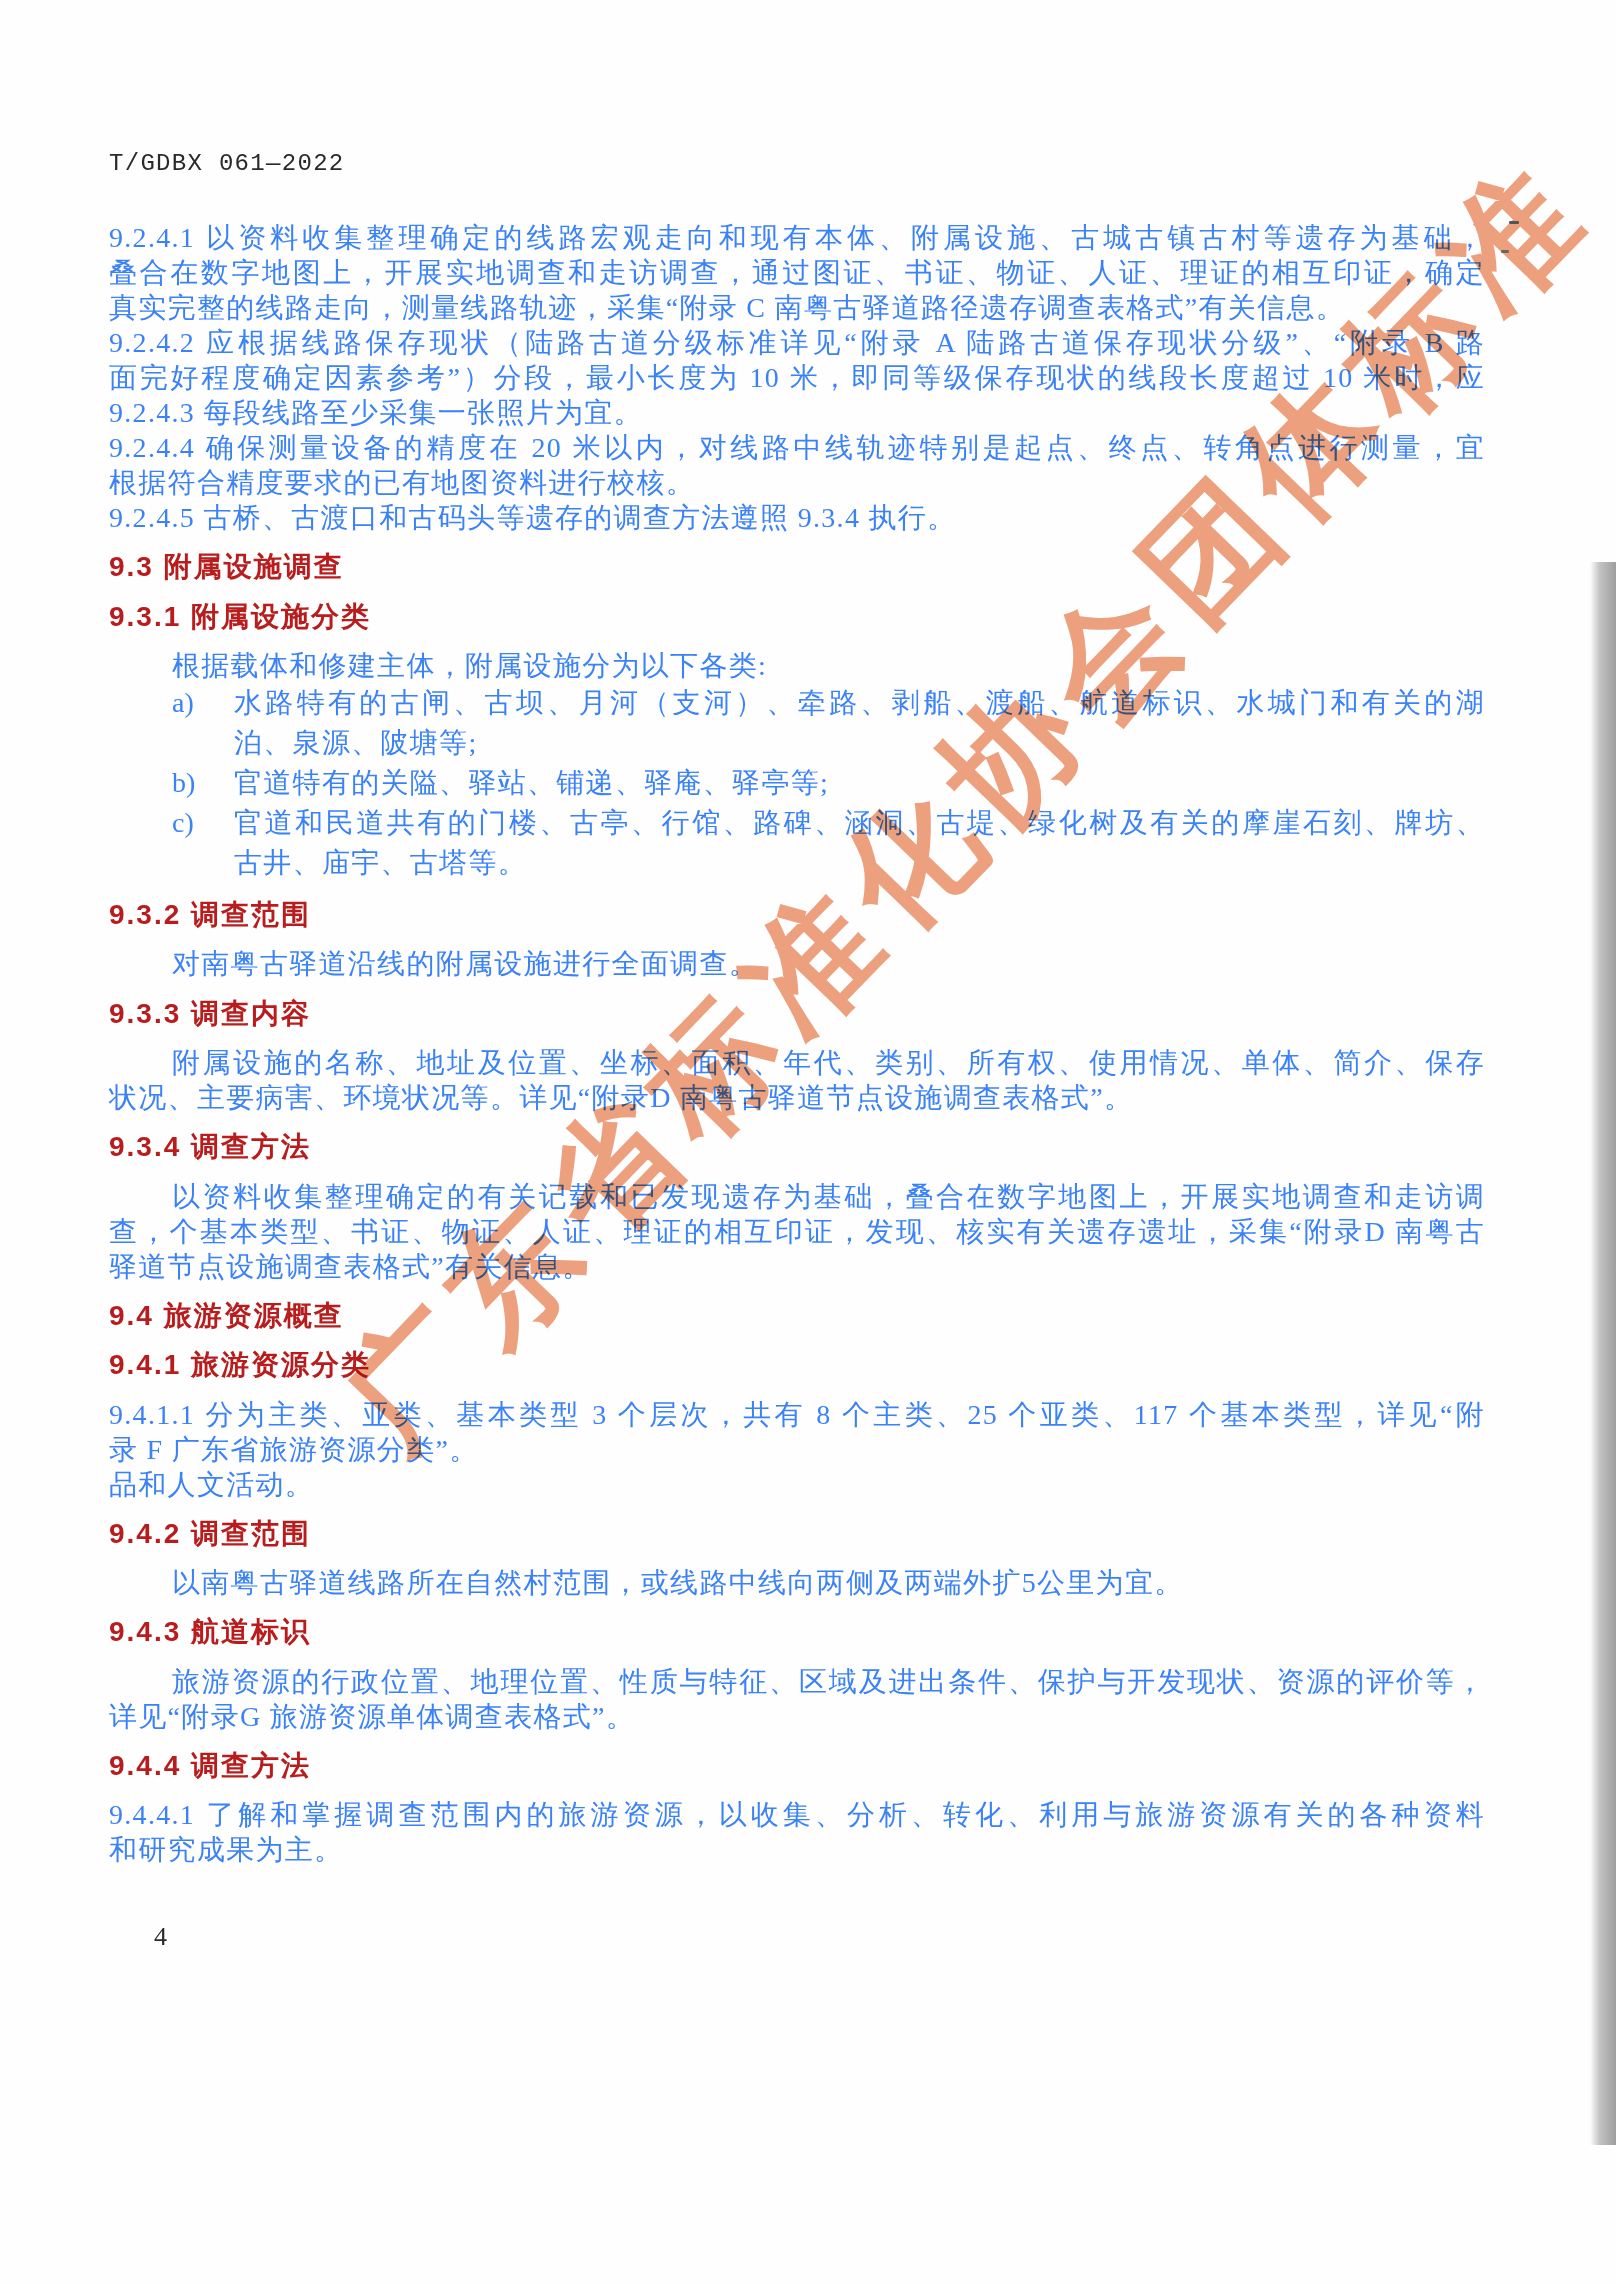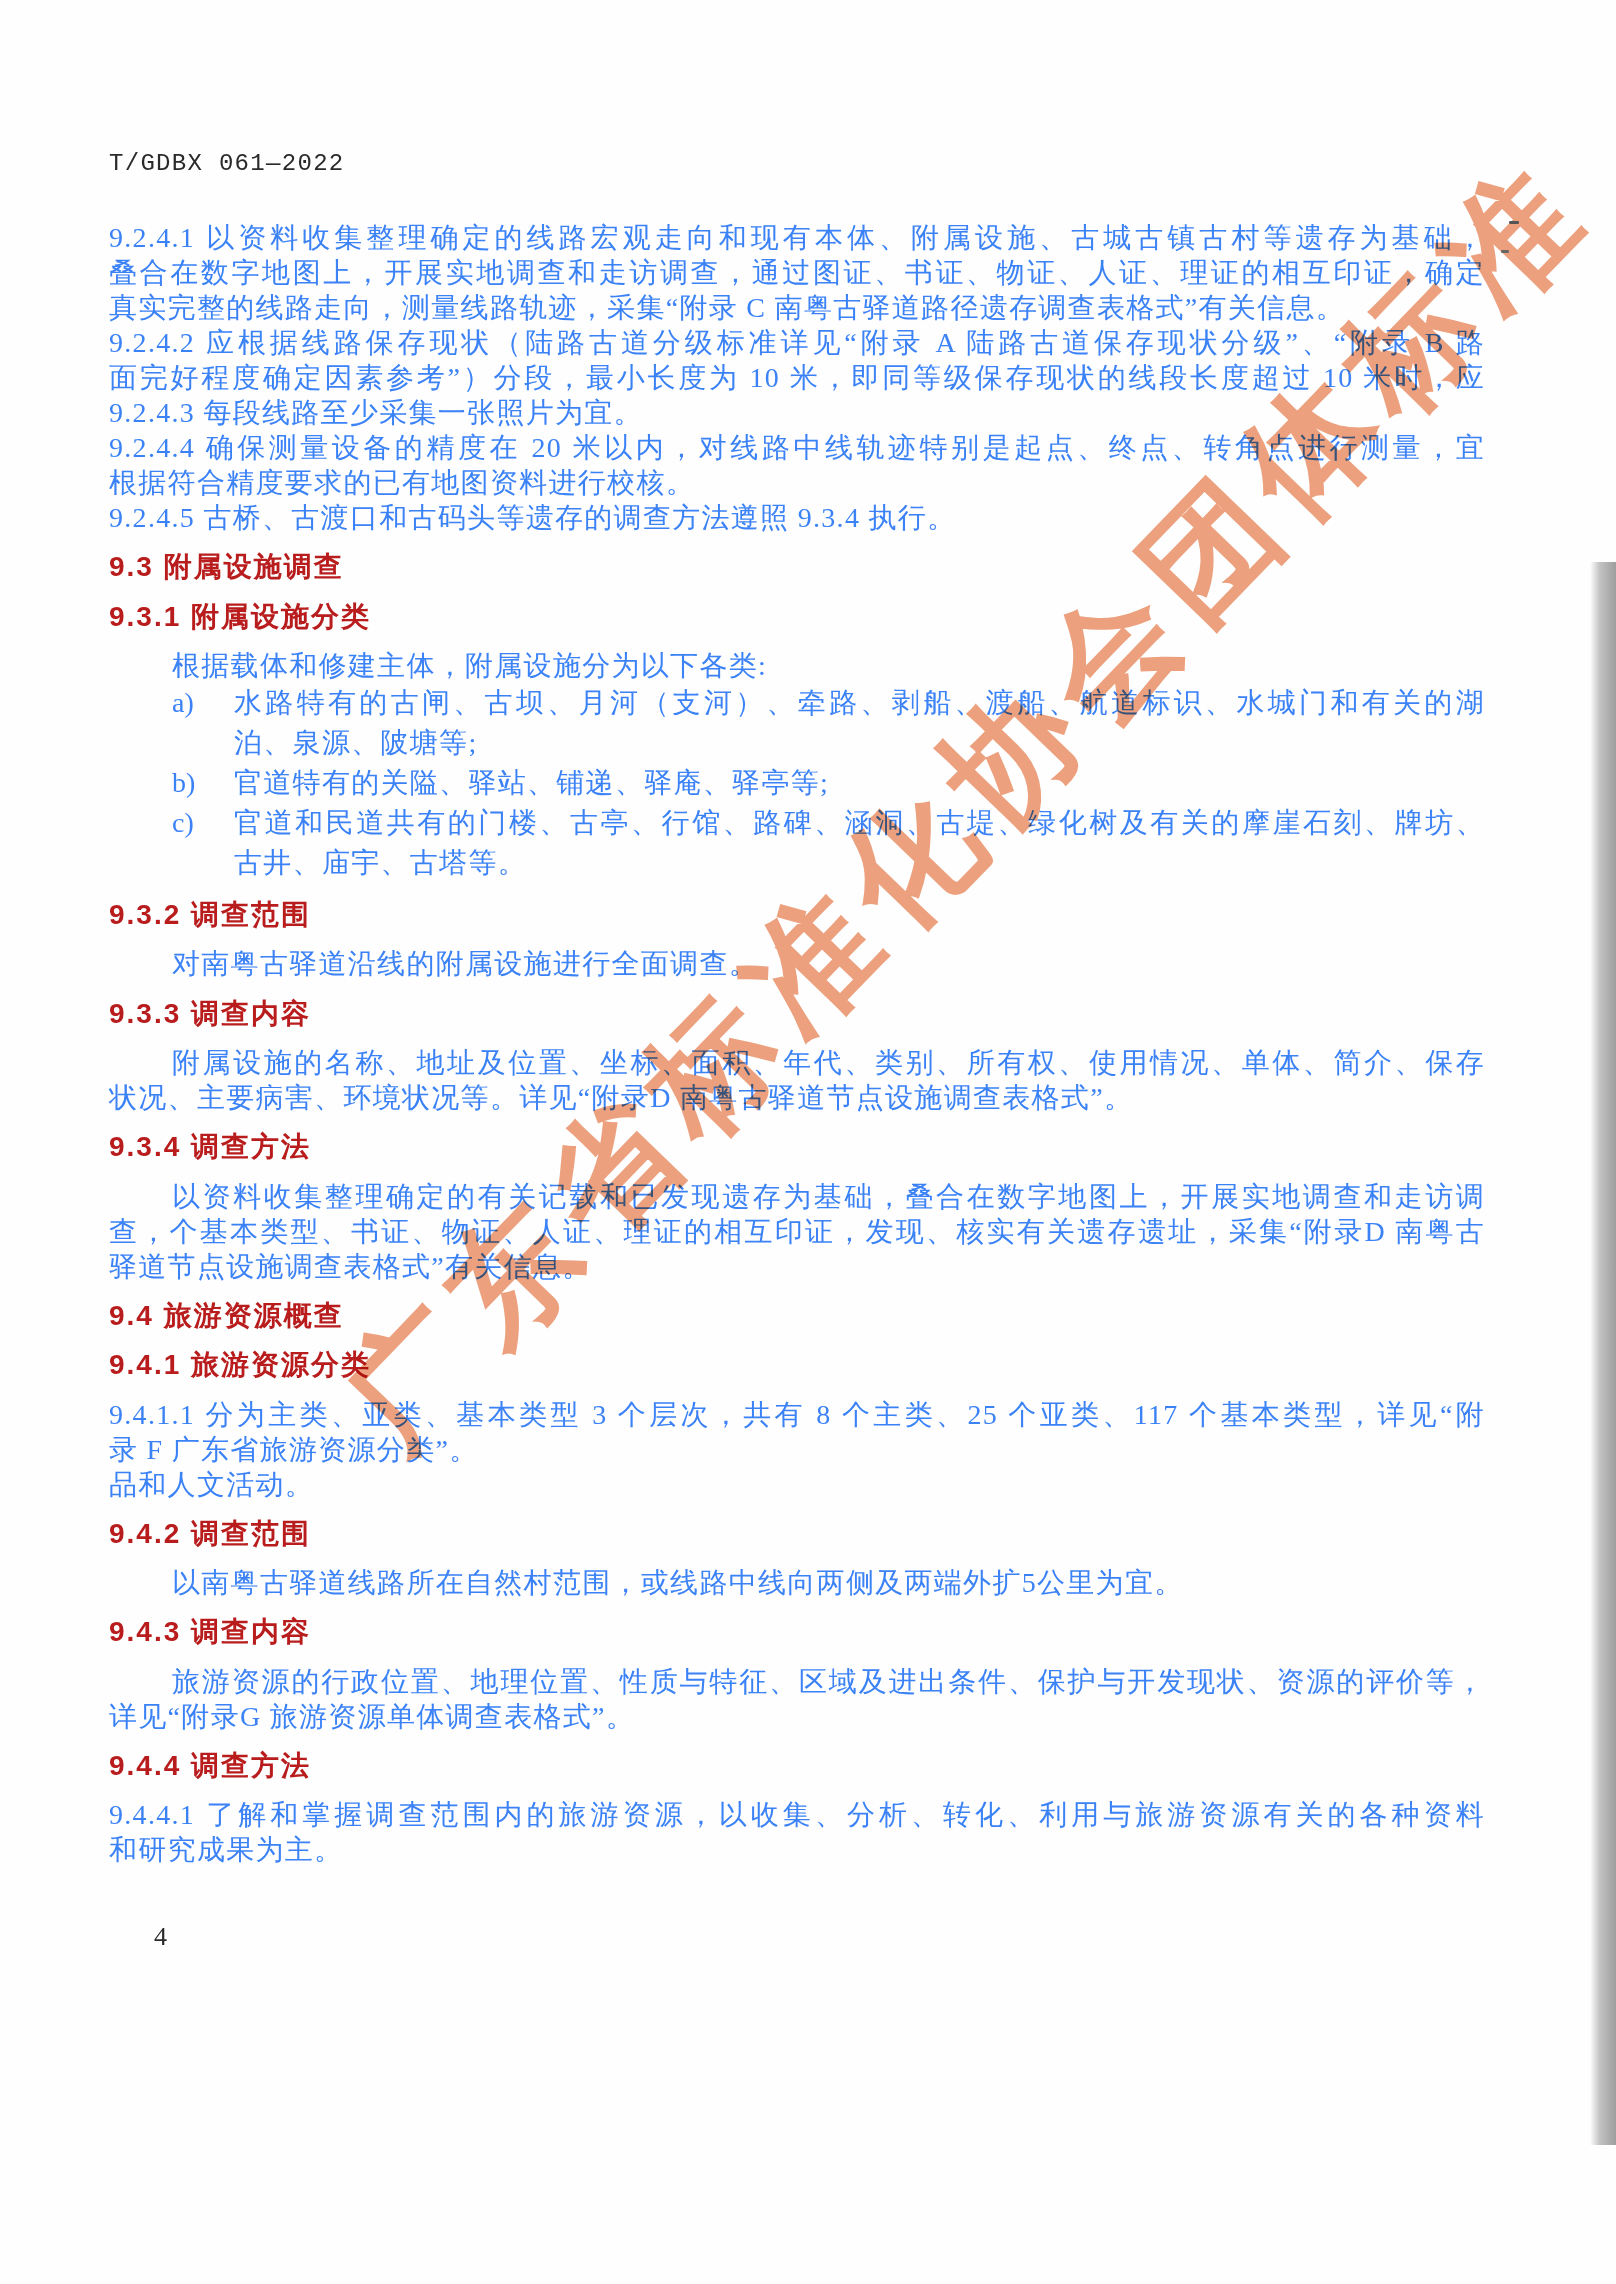--- a/index.html
+++ b/index.html
@@ -98,21 +98,21 @@
       <div class="bline para fill">以资料收集整理确定的有关记载和已发现遗存为基础，叠合在数字地图上，开展实地调查和走访调</div>
       <div class="bline body fill">查，个基本类型、书证、物证、人证、理证的相互印证，发现、核实有关遗存遗址，采集“附录D  南粤古</div>
       <div class="bline body">驿道节点设施调查表格式”有关信息。</div>
       <div class="bline heading">9.4  旅游资源概查</div>
       <div class="bline heading">9.4.1  旅游资源分类</div>
       <div class="bline clause fill">9.4.1.1  分为主类、亚类、基本类型 3 个层次，共有 8 个主类、25 个亚类、117 个基本类型，详见“附</div>
       <div class="bline body">录 F  广东省旅游资源分类”。</div>
       <div class="bline body">品和人文活动。</div>
       <div class="bline heading">9.4.2  调查范围</div>
       <div class="bline para">以南粤古驿道线路所在自然村范围，或线路中线向两侧及两端外扩5公里为宜。</div>
-      <div class="bline heading">9.4.3  调查内容</div>
+      <div class="bline heading">9.4.3  航道标识</div>
       <div class="bline para fill">旅游资源的行政位置、地理位置、性质与特征、区域及进出条件、保护与开发现状、资源的评价等，</div>
       <div class="bline body">详见“附录G  旅游资源单体调查表格式”。</div>
       <div class="bline heading">9.4.4  调查方法</div>
       <div class="bline clause fill">9.4.4.1  了解和掌握调查范围内的旅游资源，以收集、分析、转化、利用与旅游资源有关的各种资料</div>
       <div class="bline body">和研究成果为主。</div>
     </div>
 
   <div class="watermark">广东省标准化协会团体标准</div>
 
   <div class="page-number">4</div>

